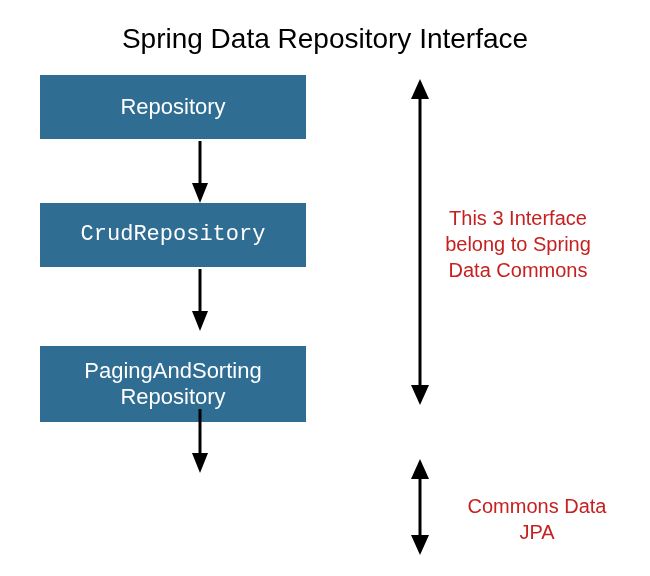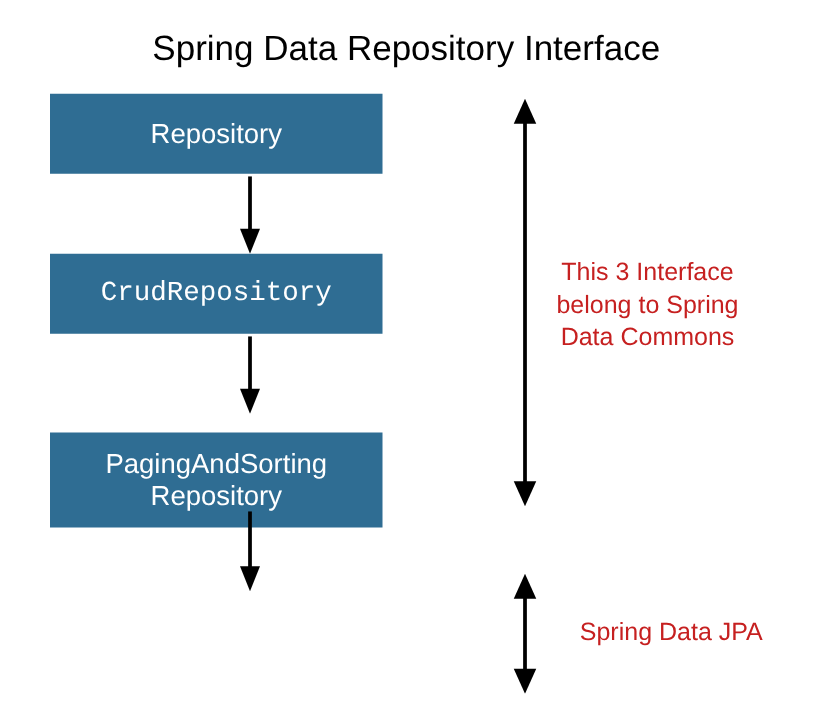--- a/index.html
+++ b/index.html
@@ -111,15 +111,15 @@
   </svg>
 
   <div id="note1" class="note">This 3 Interface belong to Spring Data Commons</div>
 
   <svg id="bracket2" class="bracket" viewBox="0 0 24 96">
     <line x1="12" y1="16" x2="12" y2="80" stroke="#000" stroke-width="3"></line>
     <polygon points="12,0 3,20 21,20" fill="#000"></polygon>
     <polygon points="12,96 3,76 21,76" fill="#000"></polygon>
   </svg>
 
-  <div id="note2" class="note">Spring Data JPA</div>
+  <div id="note2" class="note">Commons Data JPA</div>
 
 </div>
 
 </body></html>

